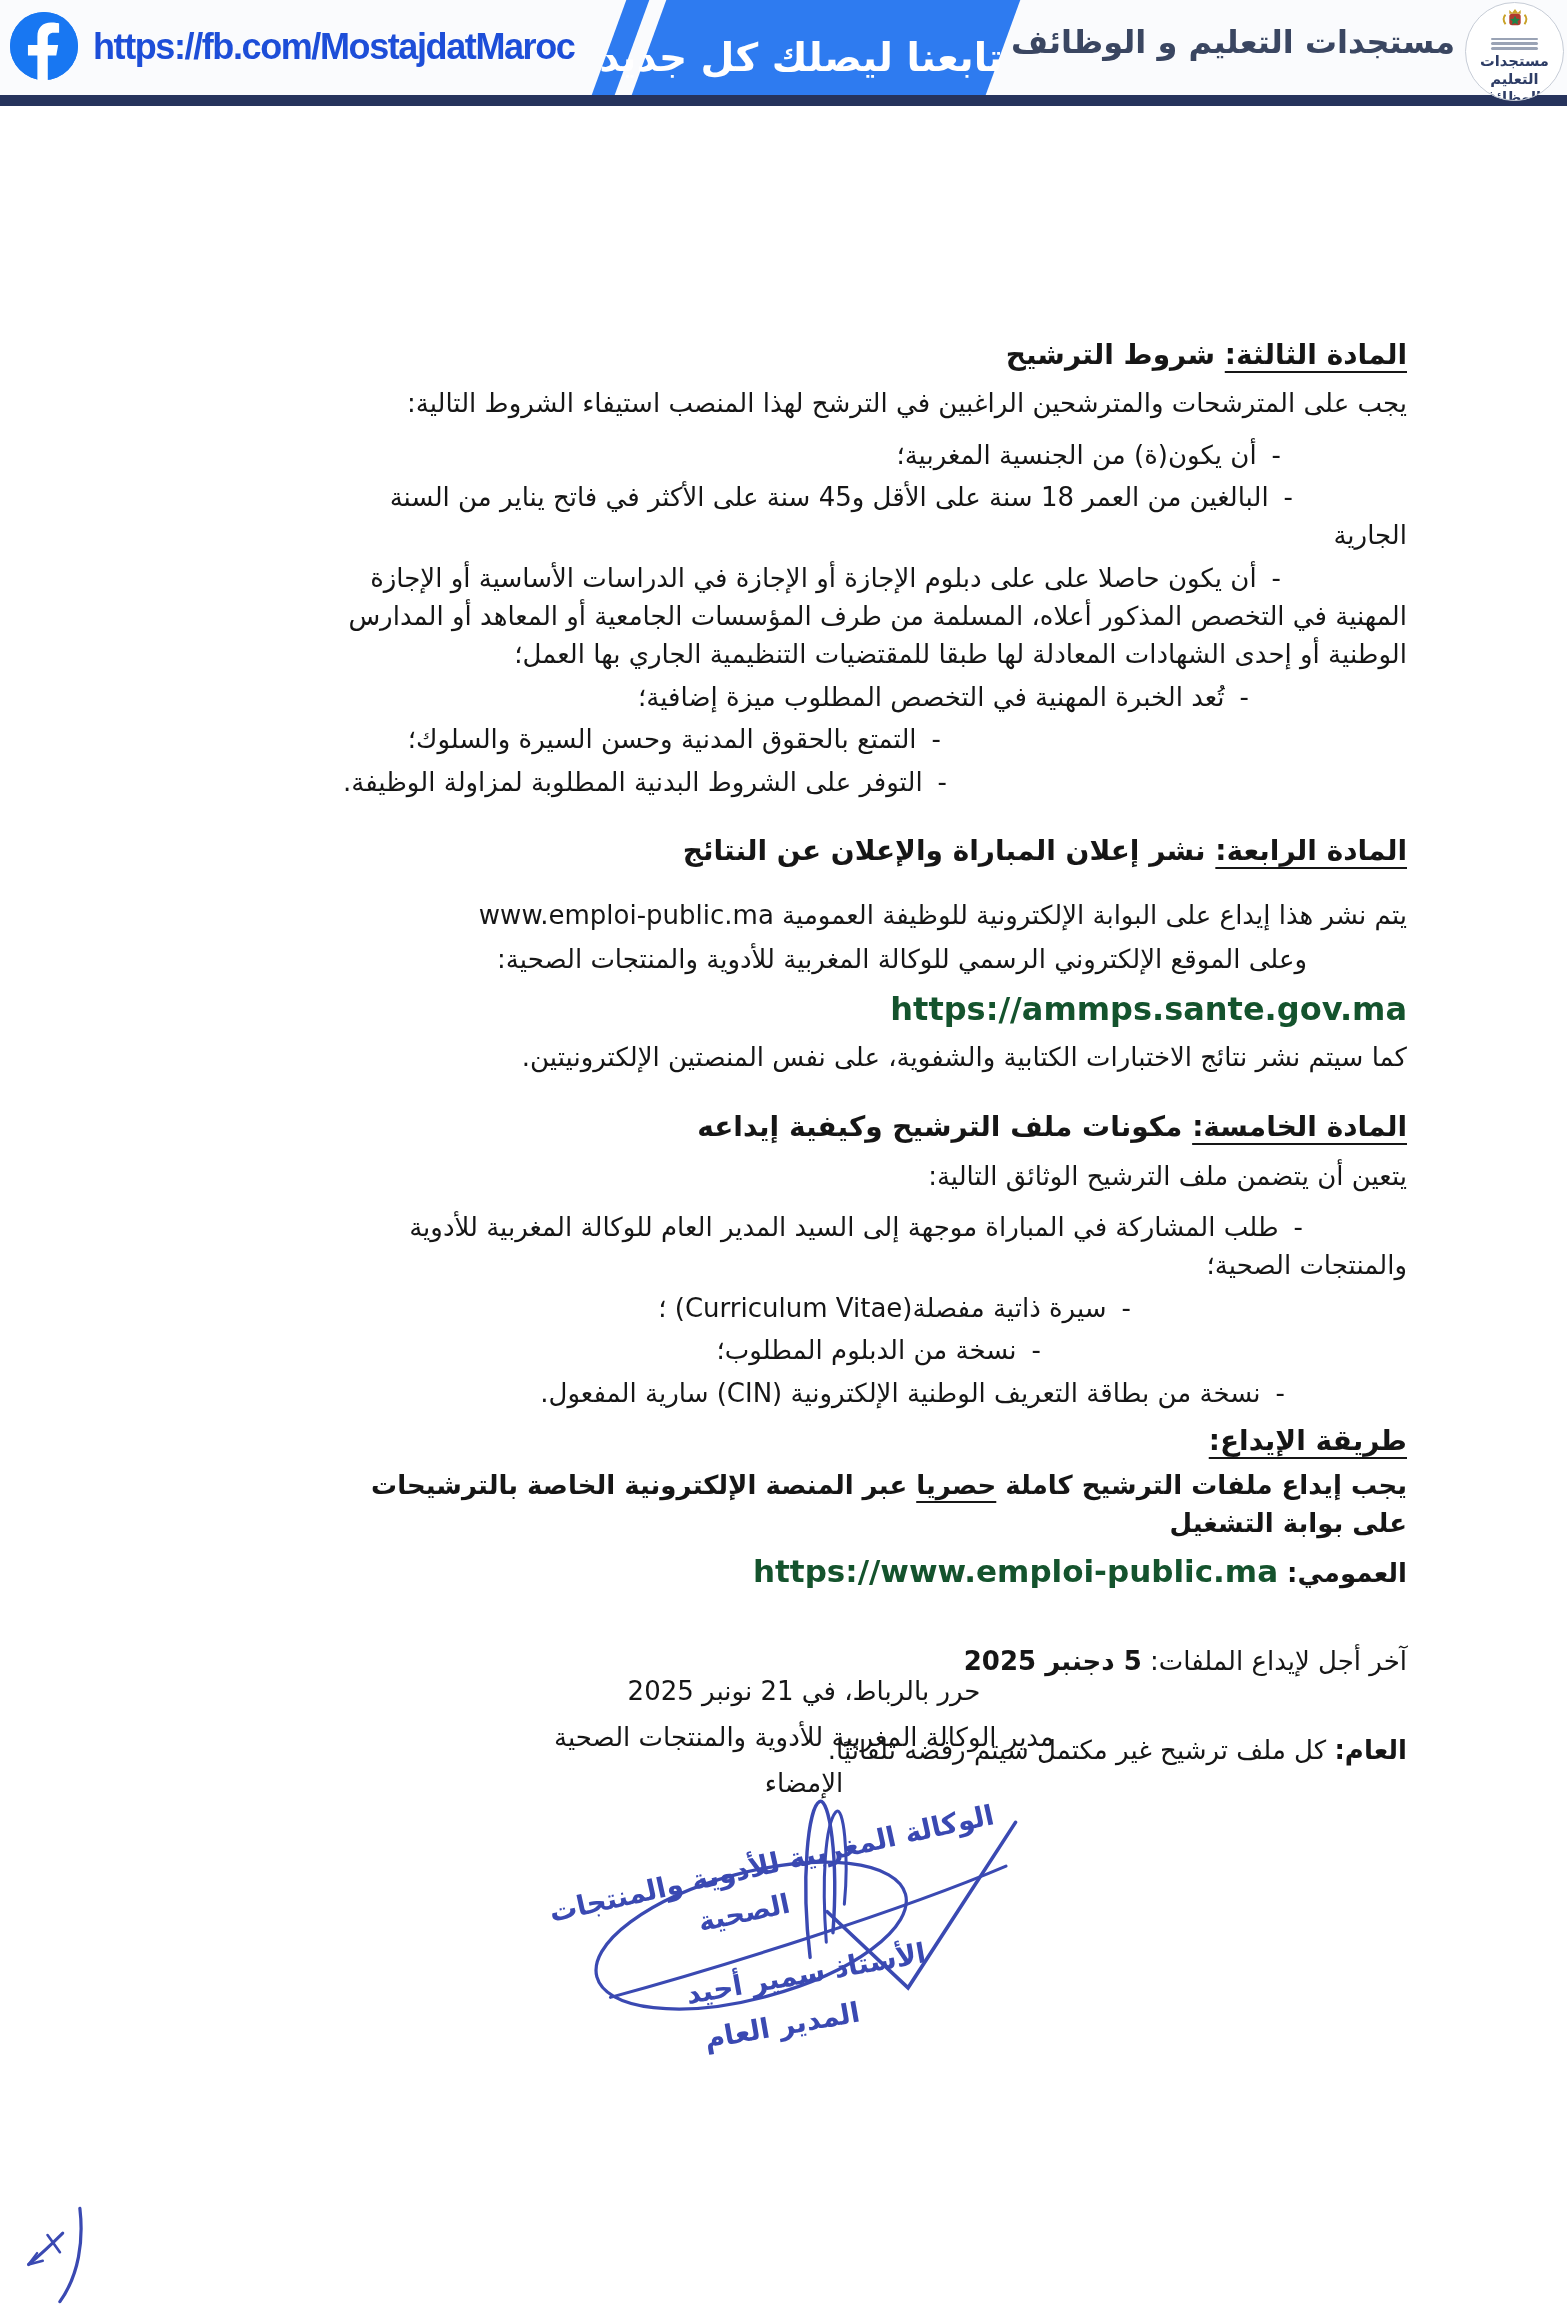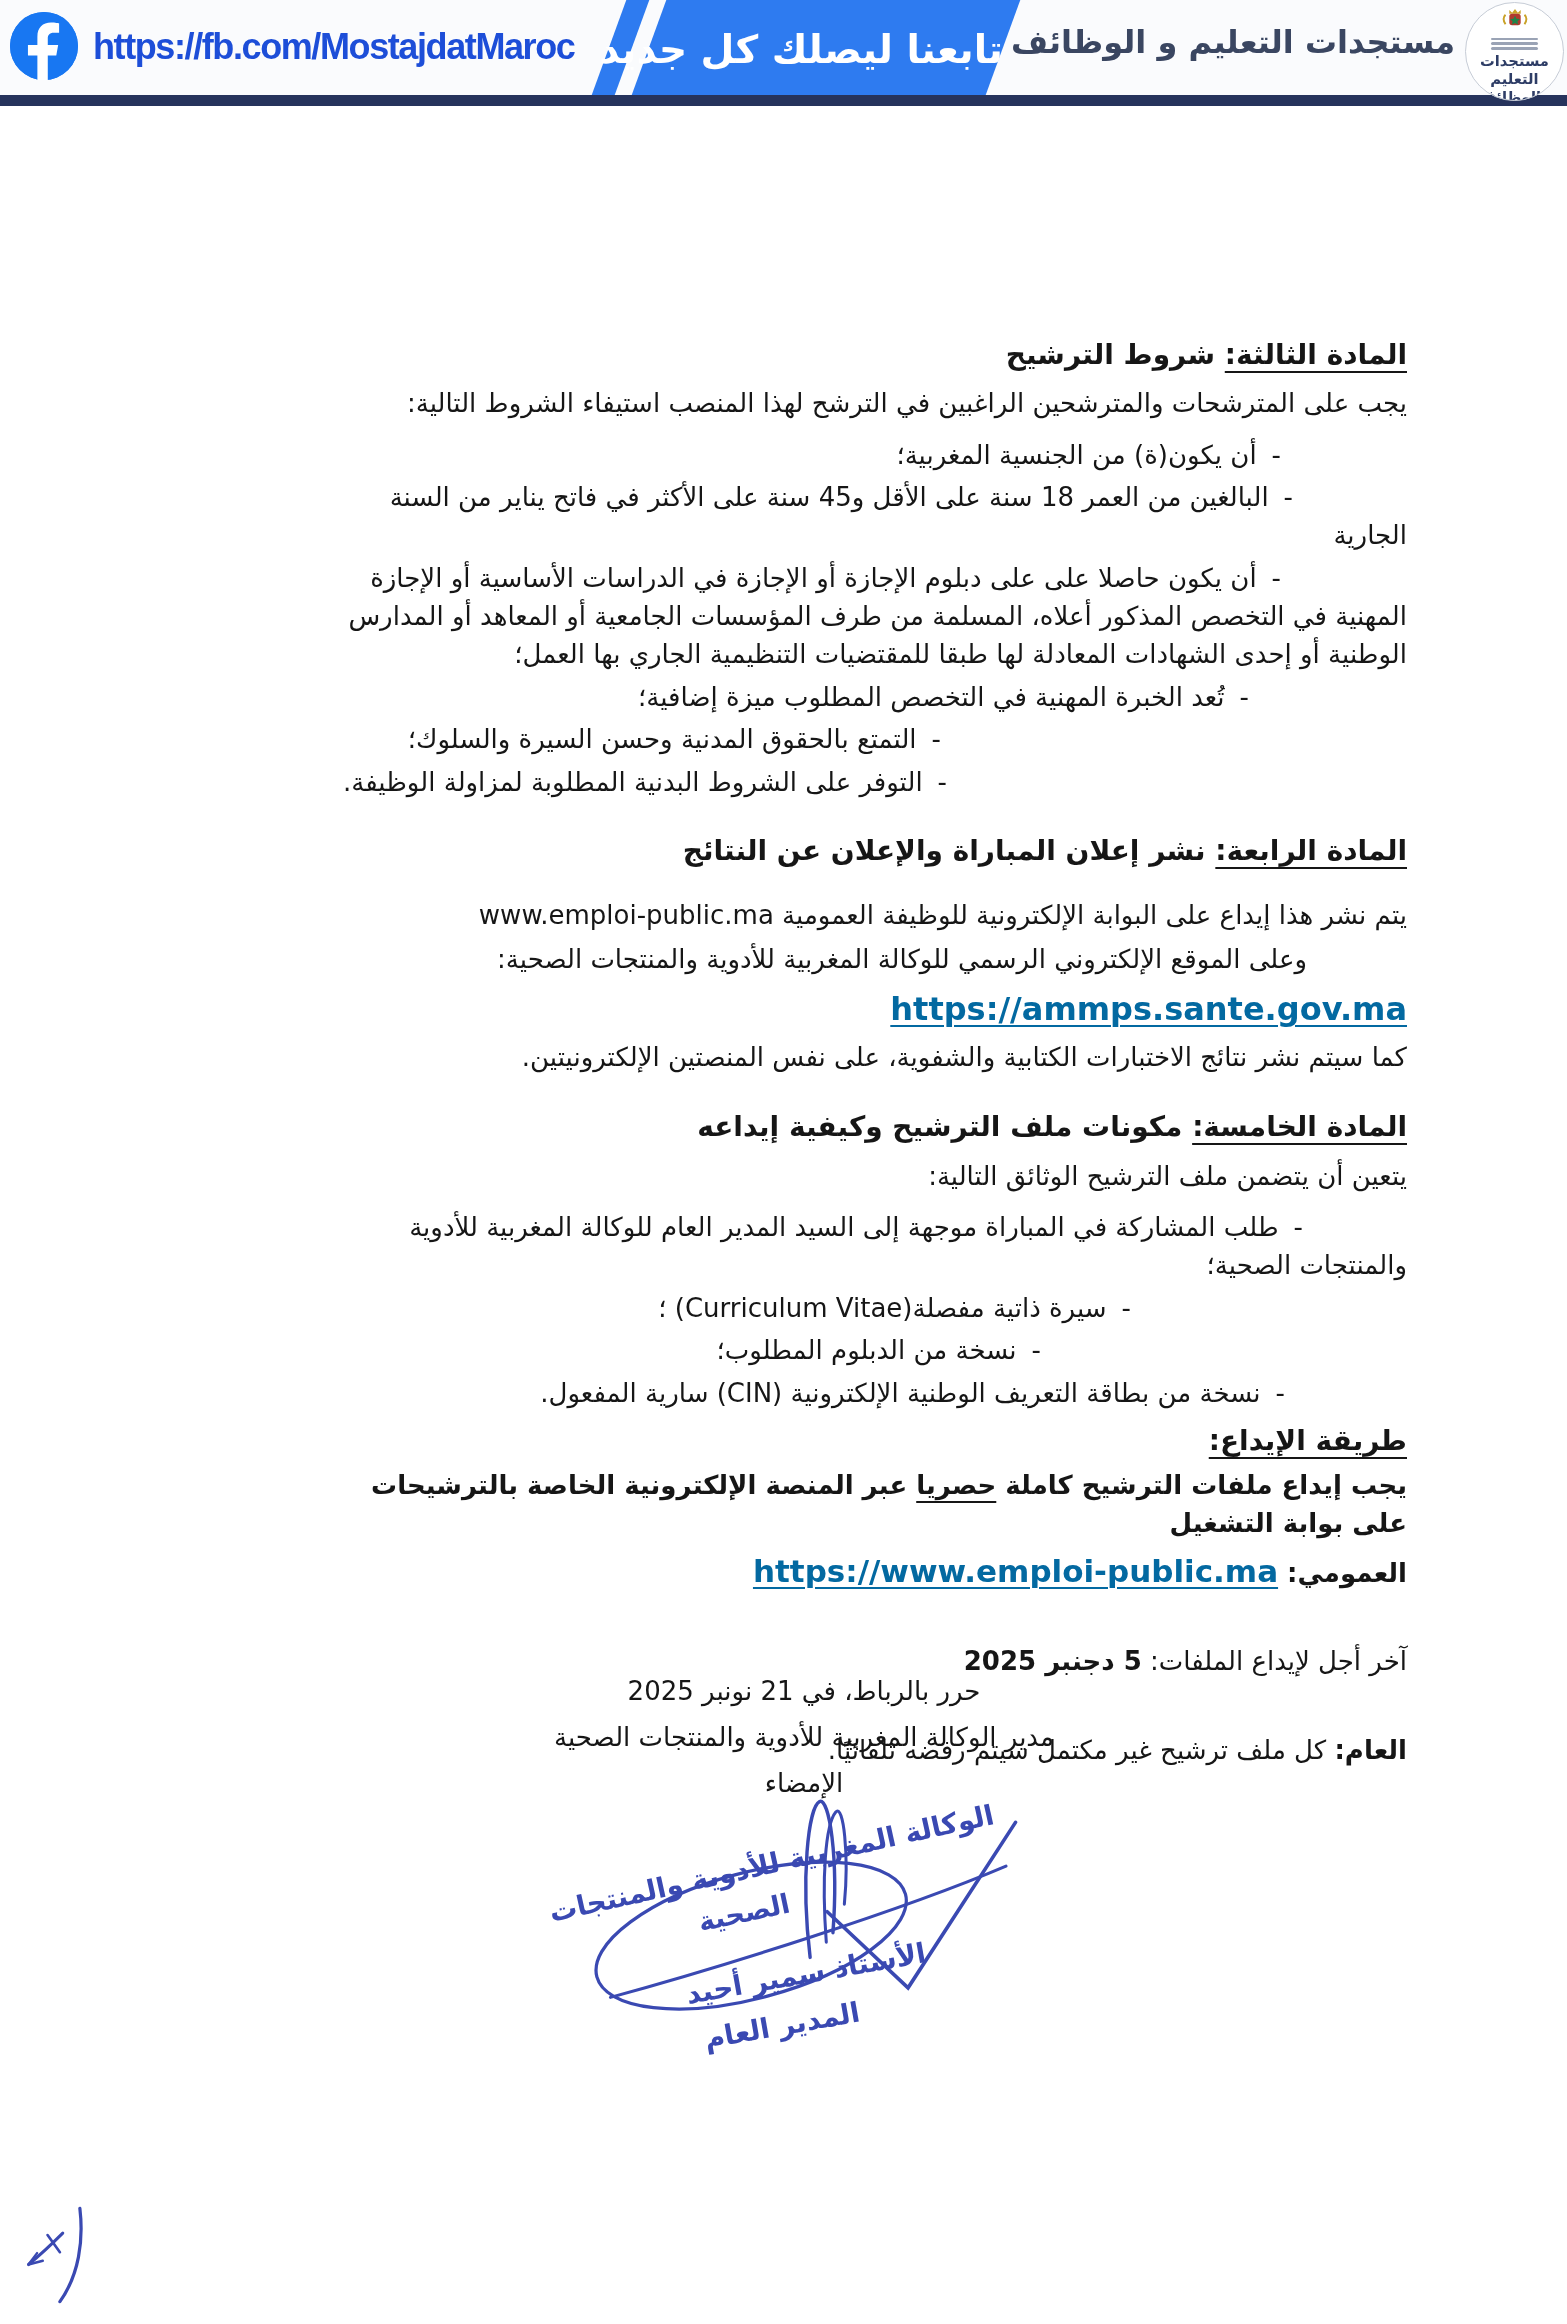--- a/index.html
+++ b/index.html
@@ -13,21 +13,21 @@
   .fb-badge{position:absolute;left:9.5px;top:12.4px;width:68px;height:68px;border-radius:50%;background:#1877f2;}
   .fb-badge svg{position:absolute;left:0;top:0;}
   .fb-url{
     position:absolute;left:93px;top:26px;
     font-family:"Liberation Sans", sans-serif;font-weight:bold;font-size:36px;
     color:#1d4ed8;letter-spacing:-1.4px;white-space:nowrap;
   }
   .banner-sliver{position:absolute;left:609px;top:0;width:23px;height:95px;background:#2e7bf0;transform:skewX(-20deg);}
   .banner-main{position:absolute;left:649px;top:0;width:354px;height:95px;background:#2e7bf0;transform:skewX(-20deg);}
   .banner-text{
-    position:absolute;left:649px;top:4px;width:354px;height:95px;line-height:91px;
+    position:absolute;left:649px;top:12px;width:354px;height:95px;line-height:91px;
     text-align:center;color:#ffffff;font-weight:bold;font-size:39px;direction:rtl;white-space:nowrap;
   }
   .site-title{
     position:absolute;right:112px;top:23px;font-size:32px;font-weight:bold;
     color:#3a4661;direction:rtl;white-space:nowrap;
   }
   .logo{
     position:absolute;left:1465px;top:1.9px;width:97px;height:97px;border-radius:50%;
     background:#ffffff;border:1.9px solid #c6ccd6;z-index:6;text-align:center;overflow:hidden;
   }
@@ -52,22 +52,22 @@
   .a3list .blt:nth-of-type(5){text-indent:233px;}
   .a3list .blt:nth-of-type(6){text-indent:230px;}
   .a5list .blt:nth-of-type(1){text-indent:52px;}
   .a5list .blt:nth-of-type(2){text-indent:138px;}
   .a5list .blt:nth-of-type(3){text-indent:183px;}
   .a5list .blt:nth-of-type(4){text-indent:61px;text-align:right;}
   .a4-title{margin-top:28.5px;margin-bottom:25px;}
   .p{margin:0 0 6.7px 0;}
   .p-indent{text-indent:100px;}
   .glink{
-    color:#0369a1;font-weight:bold;font-size:32px;
-    text-decoration:underline;text-decoration-thickness:1.9px;text-underline-offset:4.8px;margin-top:8px;
+    color:#14532d;font-weight:bold;font-size:32px;
+    text-decoration-thickness:1.9px;text-underline-offset:4.8px;margin-top:8px;
   }
   .link-line{margin:1.9px 0 6.7px 0;}
   .a5-title{margin-top:30px;margin-bottom:9.5px;}
   .dep-title{margin-top:7.6px;margin-bottom:5.7px;font-size:28px;font-weight:bold;}
   .dep-p{font-weight:bold;margin:0 0 5.7px 0;}
   .dep-link{font-size:31px;}
   .deadline{margin-top:49px;}
   .bold{font-weight:bold;}
   .note{margin-top:51px;}
   

